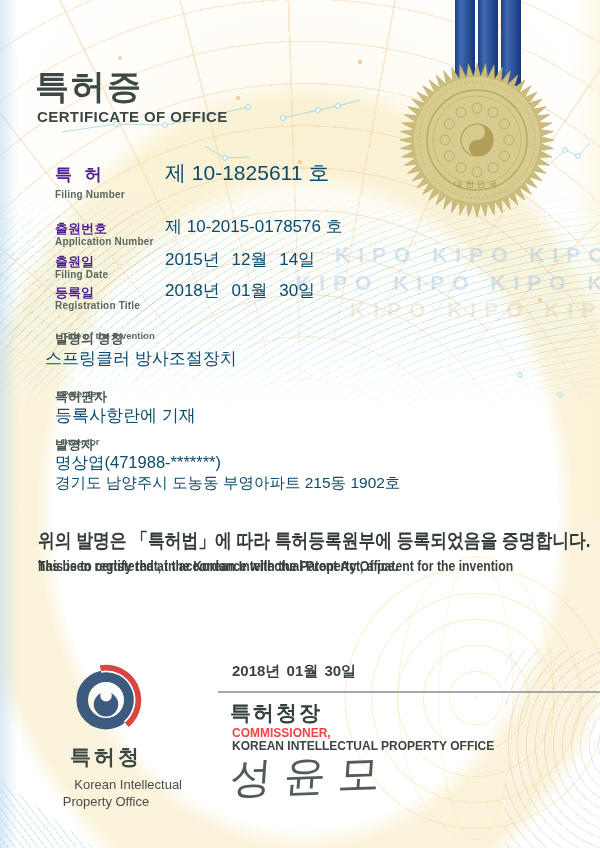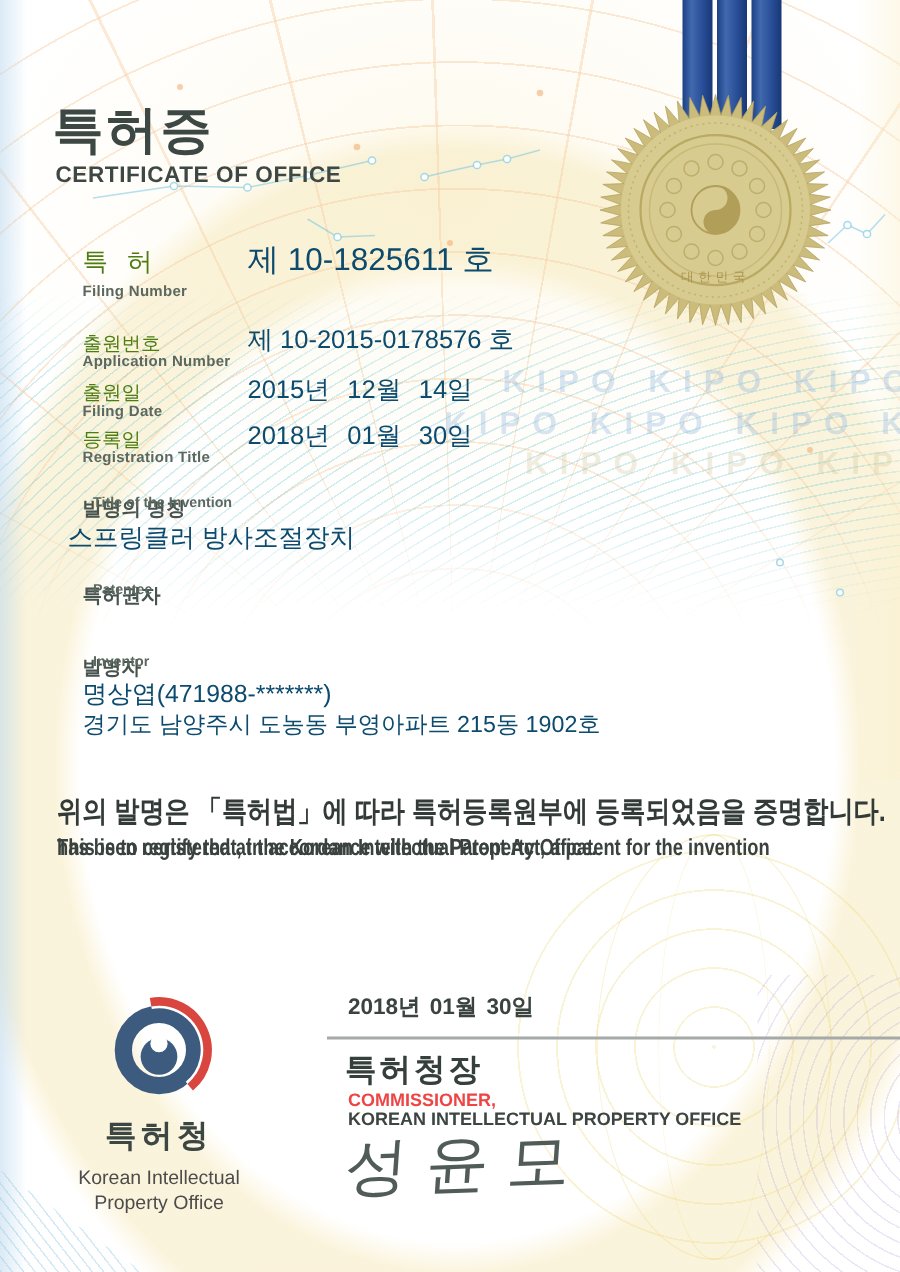--- a/index.html
+++ b/index.html
@@ -62,21 +62,21 @@
   .medal { left:399px; top:62px; width:156px; height:156px; }
 
   
   .gov-symbol { left:70px; top:664px; width:72px; height:72px; }
 
   
   .t { white-space:nowrap; }
   .title-ko { left:35px; top:64px; font-size:34px; font-weight:700; letter-spacing:2px; color:#3d4744; }
   .title-en { left:37px; top:108px; font-size:15px; font-weight:700; letter-spacing:.4px; color:#3d4744; }
 
-  .k-label  { color:#4d7c0f; font-weight:400; }
+  .k-label  { color:#4c1d95; font-weight:700; }
   .e-label  { color:#5b685f; font-weight:600; font-size:10px; letter-spacing:.2px; }
   .val      { color:#0c4a6e; font-weight:400; }
   .val-date { word-spacing:7px; }
 
   .lab-patent-ko { left:55px; top:163px; font-size:17px; letter-spacing:4px; }
   .lab-patent-en { left:55px; top:189px; }
   .val-patent    { left:165px; top:159px; font-size:21px; }
 
   .lab-app-ko { left:55px; top:220px; font-size:13px; }
   .lab-app-en { left:55px; top:236px; }
@@ -100,21 +100,21 @@
   .val-inv-name  { left:55px; top:452px; font-size:16.5px; }
   .val-inv-addr  { left:55px; top:473px; font-size:15.5px; }
 
   .stmt-ko { left:38px; top:527px; font-size:19.5px; font-weight:700; color:#323b37;
     transform:scaleX(.86); transform-origin:left top; }
   .stmt-en { left:38px; top:555px; font-size:15.5px; font-weight:700; color:#39423e;
     line-height:22px; transform:scaleX(.79); transform-origin:left top; }
 
   .logo-ko  { left:40px; top:743px; width:132px; text-align:center; font-size:21px;
     font-weight:700; letter-spacing:3px; color:#3c4643; }
-  .logo-en1 { left:30px; top:777px; width:152px; text-align:center; font-size:13px; color:#4c4c4c; }
+  .logo-en1 { left:30px; top:777px; width:152px; text-align:right; font-size:13px; color:#4c4c4c; }
   .logo-en2 { left:30px; top:794px; width:152px; text-align:center; font-size:13px; color:#4c4c4c; }
 
   .issue-date { left:232px; top:662px; font-size:15px; color:#3a433f; font-weight:600; word-spacing:2px; }
   .sig-line   { left:218px; top:691px; width:382px; height:1.5px; background:#a5aaa8; }
   .comm-ko  { left:230px; top:699px; font-size:21px; font-weight:700; letter-spacing:2px; color:#353f3b; }
   .comm-en1 { left:232px; top:726px; font-size:12px; font-weight:700; color:#ef4444; }
   .comm-en2 { left:232px; top:739px; font-size:12px; font-weight:700; color:#3c4541; }
   .signature { left:230px; top:748px; font-size:42px; letter-spacing:12px; color:#3f4b46;
     font-weight:400; transform:rotate(-2deg) skewX(-6deg); opacity:.9; }
 </style>
@@ -217,20 +217,21 @@
   <div class="t sec-label sec-invention">
     <span>발명의 명칭</span>
       <span class="en">Title of the Invention</span>
   </div>
   <div class="t val val-invention">스프링클러 방사조절장치</div>
 
   <div class="t sec-label sec-patentee">
     <span>특허권자</span>
       <span class="en">Patentee</span>
   </div>
+  <div class="t val val-patentee">등록사항란에 기재</div>
 
   <div class="t sec-label sec-inventor">
     <span>발명자</span>
       <span class="en">Inventor</span>
   </div>
   <div class="t val val-inv-name">명상엽(471988-*******)</div>
   <div class="t val val-inv-addr">경기도 남양주시 도농동 부영아파트 215동 1902호</div>
 
   <div class="t stmt-ko">위의 발명은 「특허법」에 따라 특허등록원부에 등록되었음을 증명합니다.</div>
   <div class="stmt-en">

